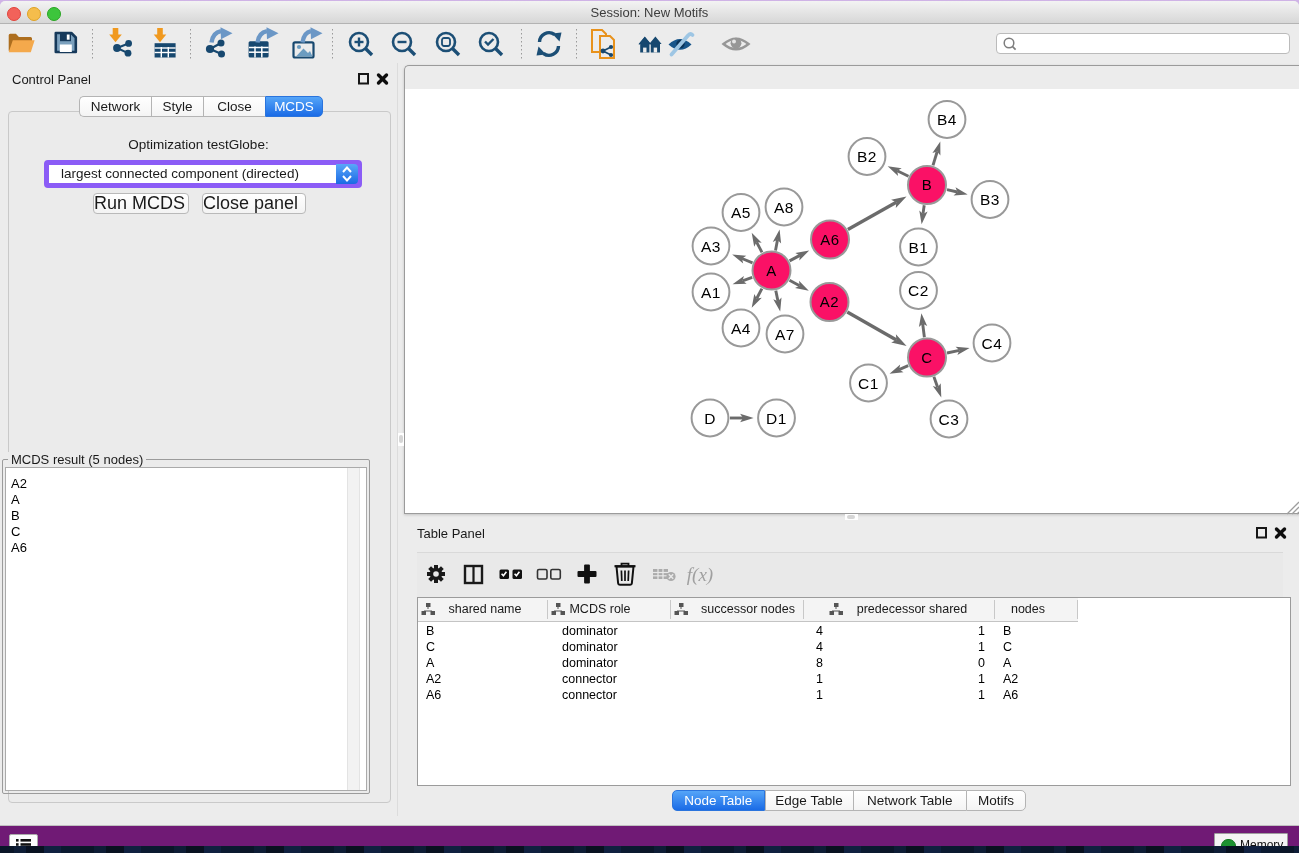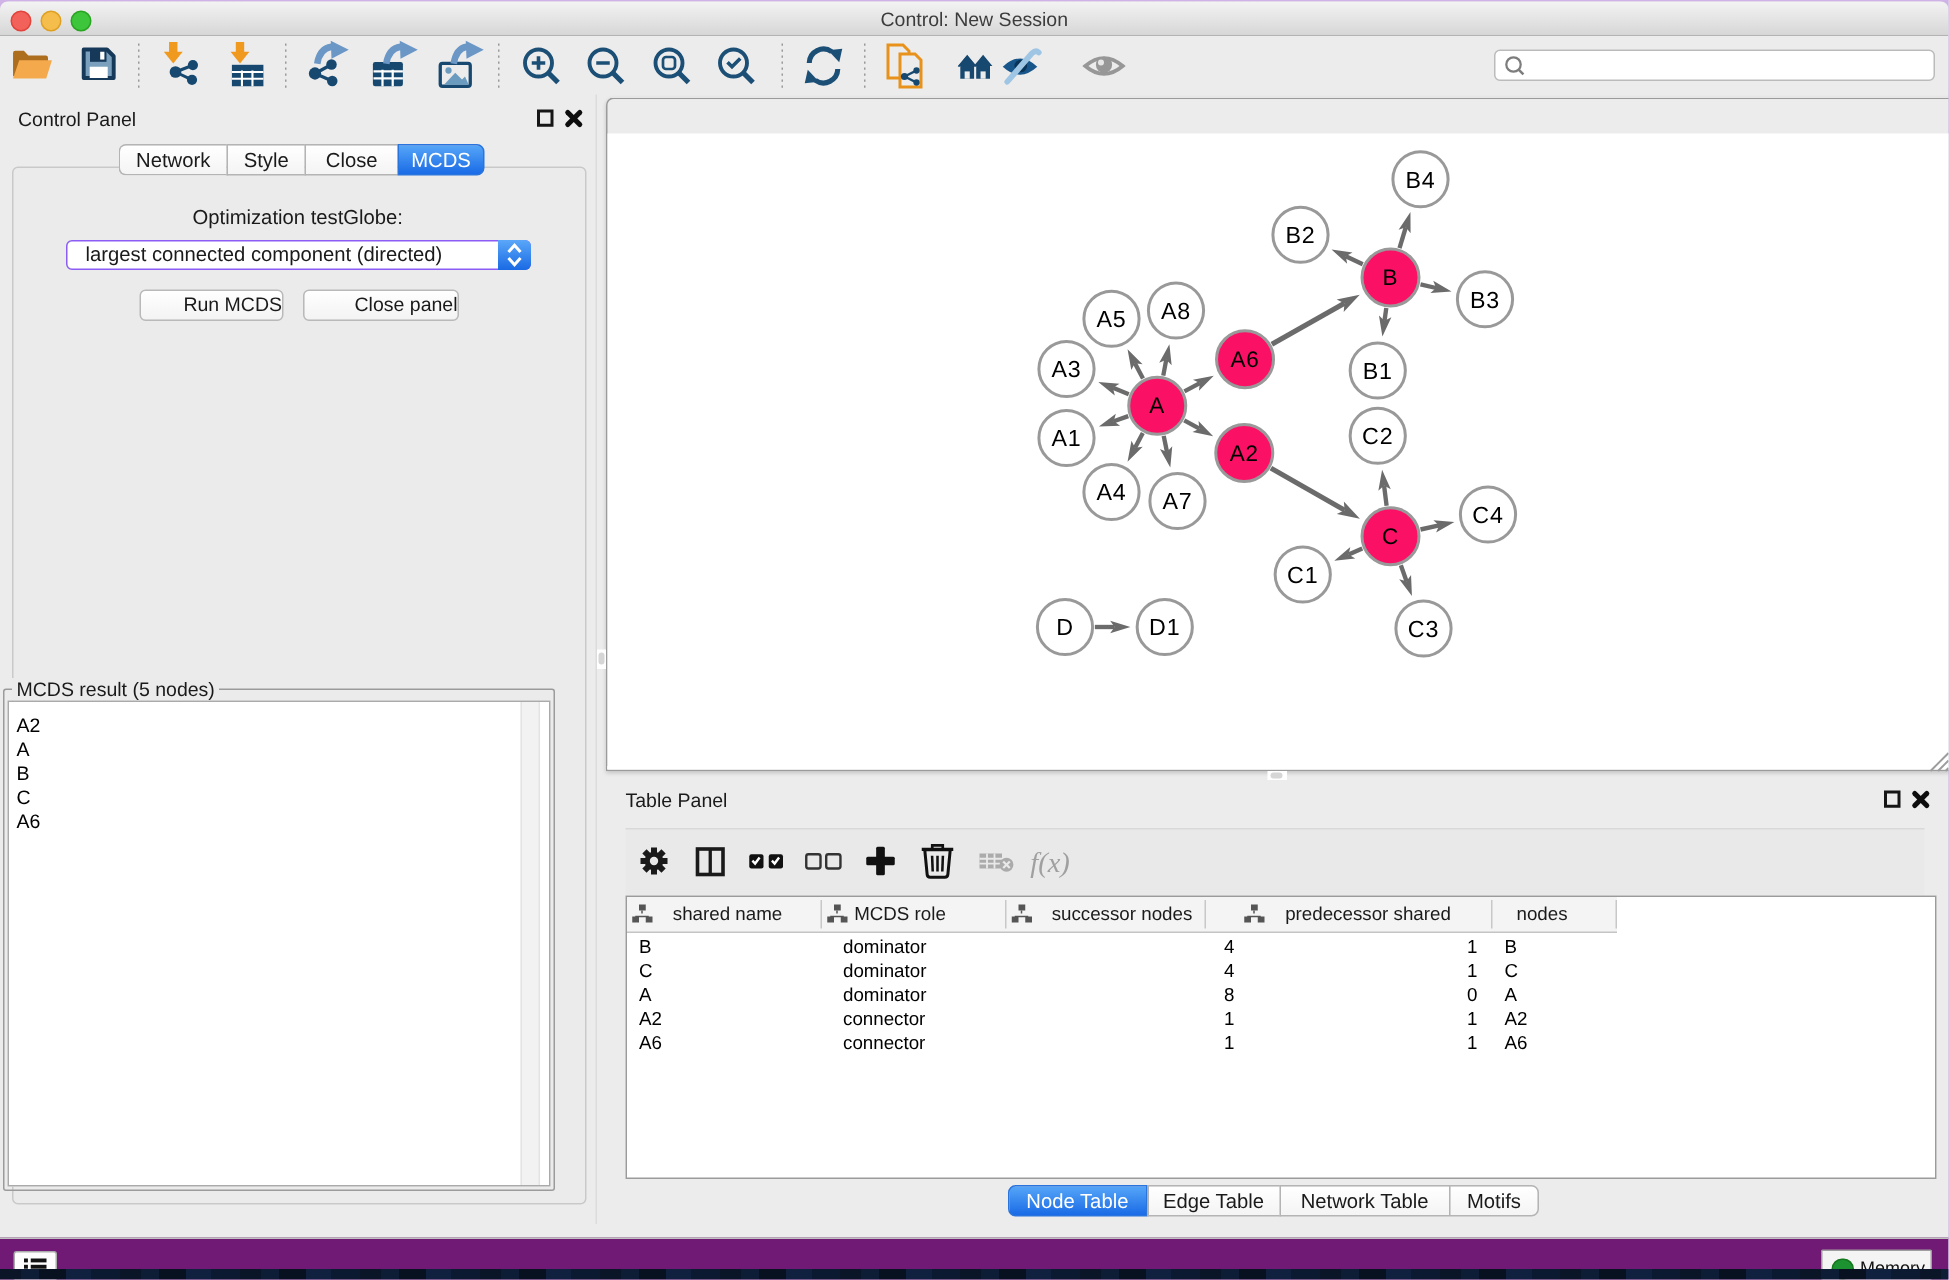--- a/index.html
+++ b/index.html
@@ -17,24 +17,24 @@
 #toolbar{position:absolute;left:0;top:23px;width:1299px;height:39px}
 #search{position:absolute;left:996px;top:9px;width:292px;height:19px;background:#fff;border:1px solid #bbb;border-radius:4px}
 #cpanel{position:absolute;left:0;top:62px;width:397px;height:753px}
 #cptitle{position:absolute;left:12px;top:9px;font-size:13px;color:#1a1a1a}
 #cpbox{position:absolute;left:8px;top:48px;width:381px;height:690px;background:#ebebeb;border:1px solid #c9c9c9;border-radius:4px}
 #cptabs{position:absolute;left:79px;top:33px;height:21px;display:flex}
 .ctab{height:19px;line-height:19px;font-size:13.5px;color:#1a1a1a;text-align:center;background:linear-gradient(#ffffff,#f4f4f4);border:1px solid #b4b4b4;border-right:none;padding:0}
 .ctab.first{border-radius:5px 0 0 5px}
 .ctab.sel{background:linear-gradient(#55a5f8,#1a6be6);color:#fff;border:1px solid #2a74dd;border-radius:0 5px 5px 0}
 #optlabel{position:absolute;left:0;width:397px;top:74px;text-align:center;font-size:13.5px;color:#1a1a1a}
-#dropdown{position:absolute;left:44px;top:97px;width:308px;height:18px;background:#fff;border:1px solid #8b5cf6;border-radius:4px}
+#dropdown{position:absolute;left:44px;top:97px;width:308px;height:18px;background:#fff;border:5px solid #8b5cf6;border-radius:4px}
 #dropdown .txt{position:absolute;left:12px;top:1px;font-size:13.5px;color:#1a1a1a}
 #dropdown .btn{position:absolute;right:-1px;top:-1px;width:22px;height:20px;border-radius:0 4px 4px 0;background:linear-gradient(#5aa7f9,#1a6ae4)}
-.pbtn{position:absolute;top:130px;height:19px;background:linear-gradient(#ffffff,#f3f3f3);border:1px solid #b9b9b9;border-radius:4px;font-size:13px;color:#1a1a1a;text-align:right;line-height:18px}
+.pbtn{position:absolute;top:130px;height:19px;background:linear-gradient(#ffffff,#f3f3f3);border:1px solid #b9b9b9;border-radius:4px;font-size:18px;color:#1a1a1a;text-align:left;line-height:18px}
 #groupbox{position:absolute;left:2px;top:396px;width:366px;height:333px;border:1px solid #9b9b9b;border-radius:2px}
 #grouplabel{position:absolute;left:5px;top:-8px;background:#ebebeb;padding:0 3px;font-size:13px;color:#1a1a1a}
 #mlist{position:absolute;left:2px;top:7px;width:360px;height:322px;background:#fff;border:1px solid #aaa}
 #mlist .sb{position:absolute;right:6px;top:0;width:11px;height:322px;background:#f2f2f2;border-left:1px solid #e3e3e3;border-right:1px solid #e3e3e3}
 #mlist .it{position:absolute;left:5px;font-size:13px;color:#000}
 #statusbar{position:absolute;left:0;top:824px;width:1299px;height:29px;background:#701a75;border-top:1px solid #c0c0c0}
 #listbtn{position:absolute;left:9px;top:8px;width:27px;height:19px;background:#fdfdfd;border:1px solid #ababab;border-radius:2px}
 #membtn{position:absolute;left:1214px;top:7px;width:74px;height:23px;background:#f4f4f4;border:1px solid #9e9e9e;border-radius:1px;font-size:12px;color:#111;line-height:22px;box-sizing:border-box}
 #membtn .mt{position:absolute;left:25px;top:0;font-size:12px}
 #memdot{position:absolute;left:6px;top:4.5px;width:12.5px;height:12.5px;border-radius:50%;background:#1d9230;border:0.5px solid #14781f}
@@ -60,21 +60,21 @@
 </style>
 </head>
 <body>
 <div id="desktop">
 <div id="app">
 
 <div id="titlebar">
  <div class="tl r"></div>
         <div class="tl y"></div>
         <div class="tl g"></div>
- <div class="t">Control: New Session</div>
+ <div class="t">Session: New Motifs</div>
 </div>
 <div id="toolbar">
  <svg width="1299" height="39" style="position:absolute;left:0;top:0">
 
   <g stroke="#9a9a9a" stroke-width="1" stroke-dasharray="1.5,2.5">
    <line x1="92.5" y1="5" x2="92.5" y2="35"></line>
             <line x1="190.5" y1="5" x2="190.5" y2="35"></line>
    <line x1="332.5" y1="5" x2="332.5" y2="35"></line>
             <line x1="521.5" y1="5" x2="521.5" y2="35"></line>
    <line x1="576.5" y1="5" x2="576.5" y2="35"></line>

